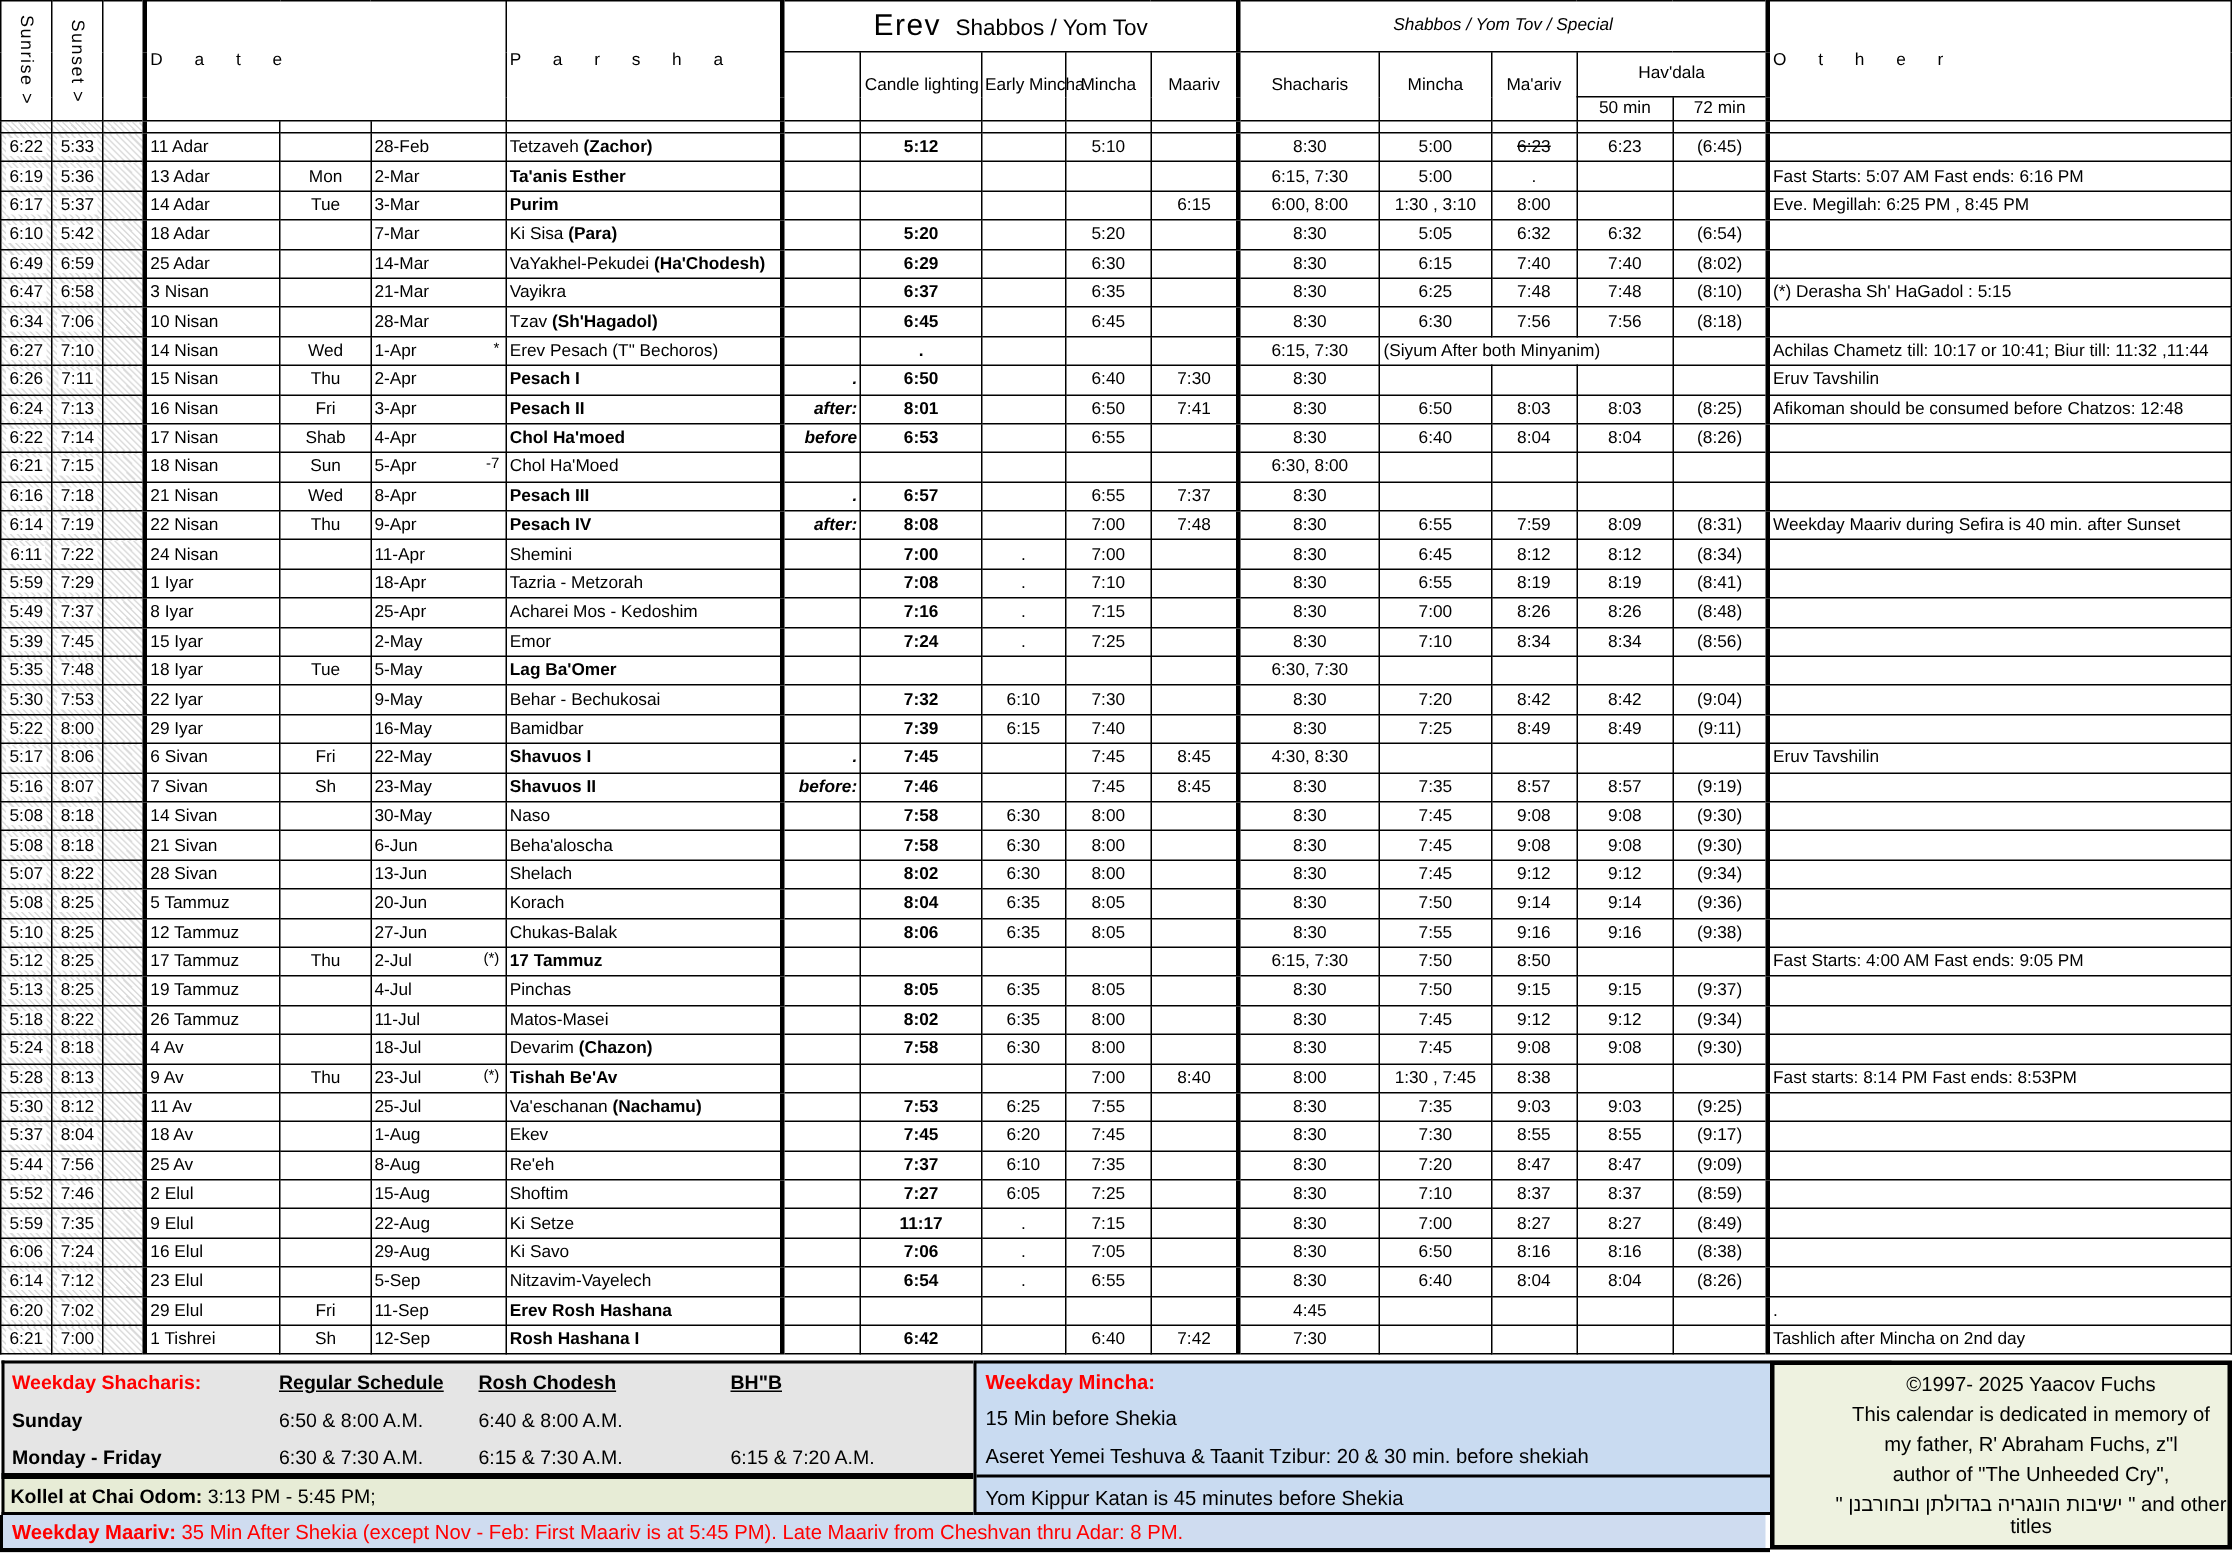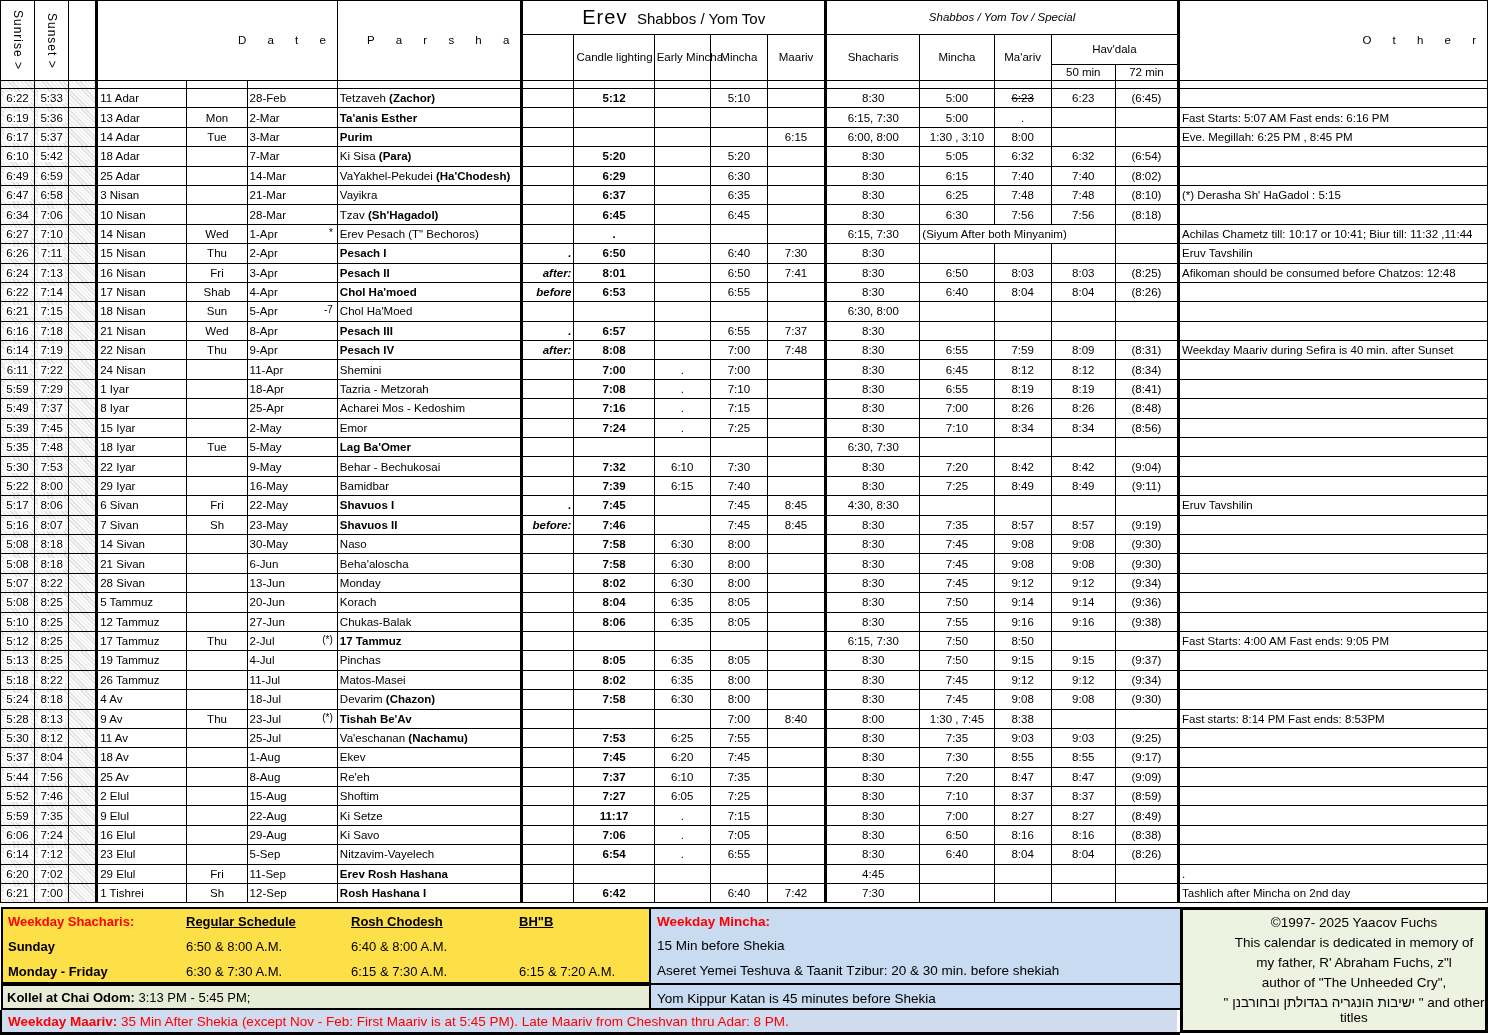--- a/index.html
+++ b/index.html
@@ -5,21 +5,21 @@
   html,body{margin:0;padding:0;background:#fff;}
   #stage{position:relative;width:1490px;height:1035px;background:#fff;
          font-family:"Liberation Sans", sans-serif;color:#000;overflow:hidden;}
 
   
   #cal{position:absolute;left:0;top:0;border-collapse:collapse;table-layout:fixed;width:1488px;}
   #cal th,#cal td{border:1px solid #000;padding:0 2px;overflow:visible;white-space:nowrap;
                   font-size:11.5px;line-height:1.05;vertical-align:middle;}
   #cal .tkr{border-right:3px solid #000;}
   #cal thead th{background:#fff;font-weight:normal;}
-  .hdr-big{font-size:19px;letter-spacing:9px;font-weight:normal;text-align:right;}
+  .hdr-big{font-size:19px;letter-spacing:9px;font-weight:normal;text-align:left;}
   .hdr-erev .big{font-size:20px;letter-spacing:1px;}
   .hdr-erev .small{font-size:15px;}
   .hdr-shab{font-size:17px;text-align:center;font-style:italic;}
   .sub{font-size:12.5px;text-align:center;}
   .sub-b{font-weight:bold;}
   .vert{writing-mode:vertical-lr;text-orientation:mixed;font-size:12px;text-align:center;
         margin:0 auto;letter-spacing:1px;}
   .hatch{background:repeating-linear-gradient(45deg,#d9d9d9 0 1px,#ffffff 1px 3px);}
   .zm span{background:#fff;padding:0 2px;}
   td.c{text-align:center;}
@@ -29,25 +29,25 @@
   td.parsha{font-size:13px;}
   td.other{font-size:11px;text-align:left;padding-left:4px;}
   tr.hb td{border-top-width:2px;border-bottom-width:2px;}
   .dmark{float:right;font-size:10px;padding-right:2px;}
   .dtext{float:left;}
   tbody tr{height:19.4px;}
   tr.spacer{height:8px;}
   s{ text-decoration:line-through;}
 
   
-  .fy{position:absolute;left:1px;top:907px;width:648px;height:77px;background:#fde047;
+  .fy{position:absolute;left:1px;top:907px;width:648px;height:77px;background:#e5e5e5;
       border:2px solid #000;border-right:none;box-sizing:border-box;font-size:13px;}
   .fy-row{display:flex;height:25px;align-items:center;}
   .fy-l{width:178px;padding-left:5px;font-weight:bold;}
-  .fy-c1{width:165px;}
+  .fy-c1{width:133px;}
   .fy-c2{width:168px;}
   .fy-c3{width:130px;}
   .fy-h{font-weight:bold;text-decoration:underline;}
   .red{color:#ff0000;}
   .fk{position:absolute;left:1px;top:984px;width:648px;height:26px;background:#e7ecd6;
       border:2px solid #000;border-right:none;box-sizing:border-box;font-size:13px;
       display:flex;align-items:center;padding-left:4px;}
   .fb{position:absolute;left:649px;top:907px;width:612px;height:103px;background:#c9dbf1;
       border:2px solid #000;box-sizing:border-box;font-size:13.5px;}
   .fb-t{height:24px;display:flex;align-items:center;padding-left:6px;font-weight:bold;}
@@ -723,21 +723,21 @@
         <tr>
           <td class="c hatch zm"><span>5:07</span></td>
           <td class="c hatch zm"><span>8:22</span></td>
           <td class="hatch tkr"></td>
           <td class="l">28 Sivan</td>
           <td class="c"></td>
           <td class="l">
             <span class="dtext">13-Jun</span>
             <span class="dmark"></span>
           </td>
-          <td class="parsha tkr l">Monday</td>
+          <td class="parsha tkr l">Shelach</td>
           <td class="pre"></td>
           <td class="cl">8:02</td>
           <td class="c">6:30</td>
           <td class="c">8:00</td>
           <td class="c tkr"></td>
           <td class="c">8:30</td>
           <td class="c">7:45</td>
           <td class="c">9:12</td>
           <td class="c">9:12</td>
           <td class="c tkr">(9:34)</td>

